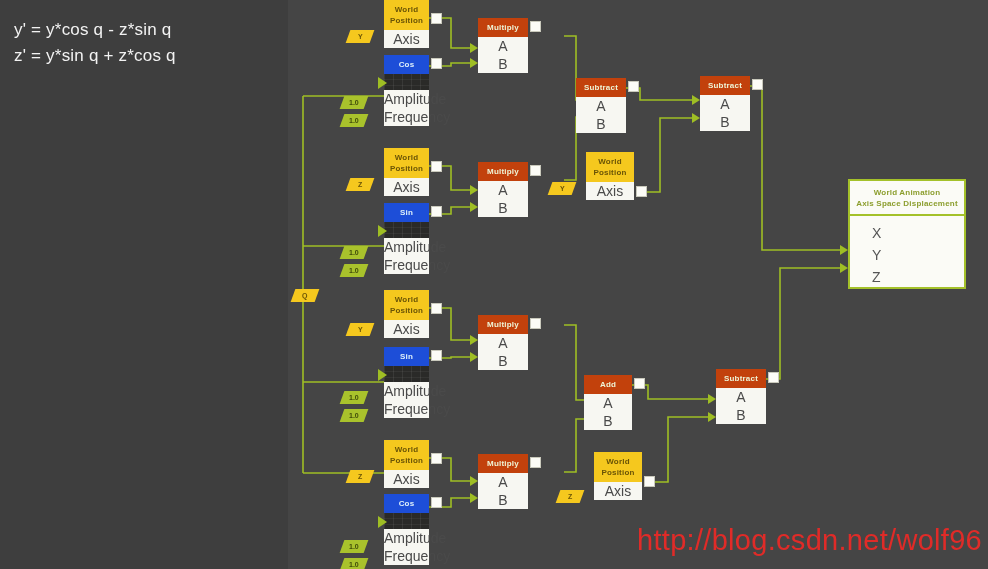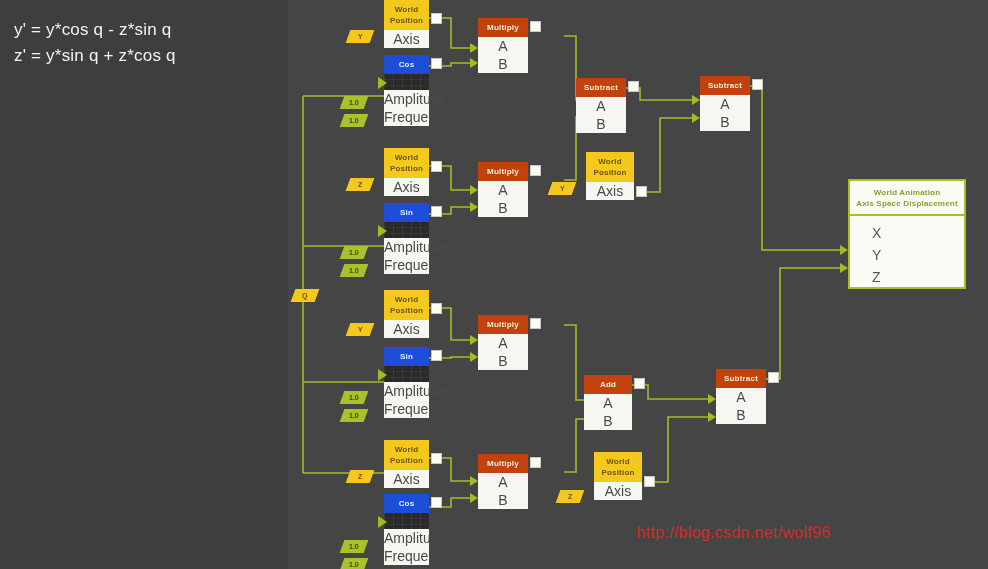--- a/index.html
+++ b/index.html
@@ -94,21 +94,21 @@
   
   .arrow {
     position: absolute; width: 0; height: 0;
     border-top: 6px solid transparent;
     border-bottom: 6px solid transparent;
     border-left: 9px solid #9fbe24;
   }
 
   .watermark {
     position: absolute; left: 637px; top: 524px;
-    color: #e02b28; font-size: 16px; letter-spacing: .3px;
+    color: #e02b28; font-size: 29px; letter-spacing: .3px;
   }
 </style>
 </head>
 <body>
 
 <div id="root">
 
   <div class="left-panel">
     <div class="formula">y' = y*cos q - z*sin q
 z' = y*sin q + z*cos q</div>

